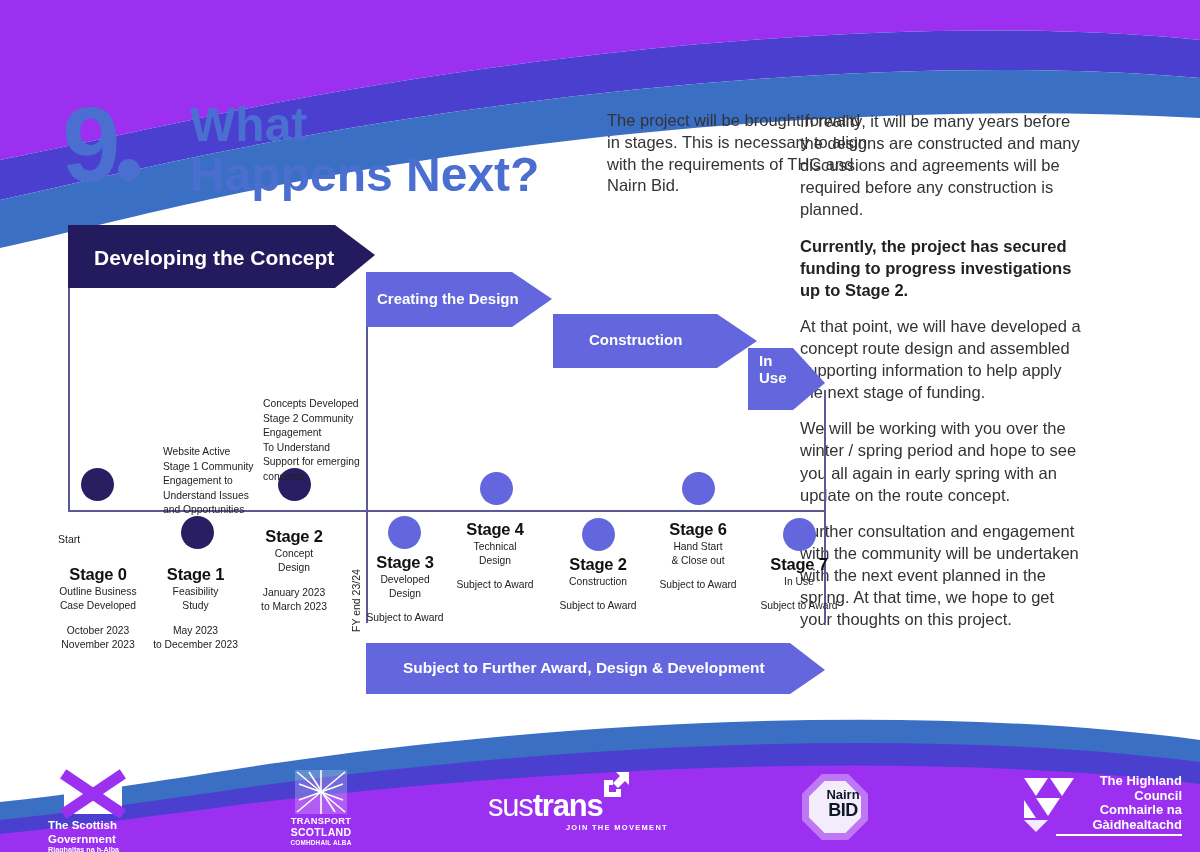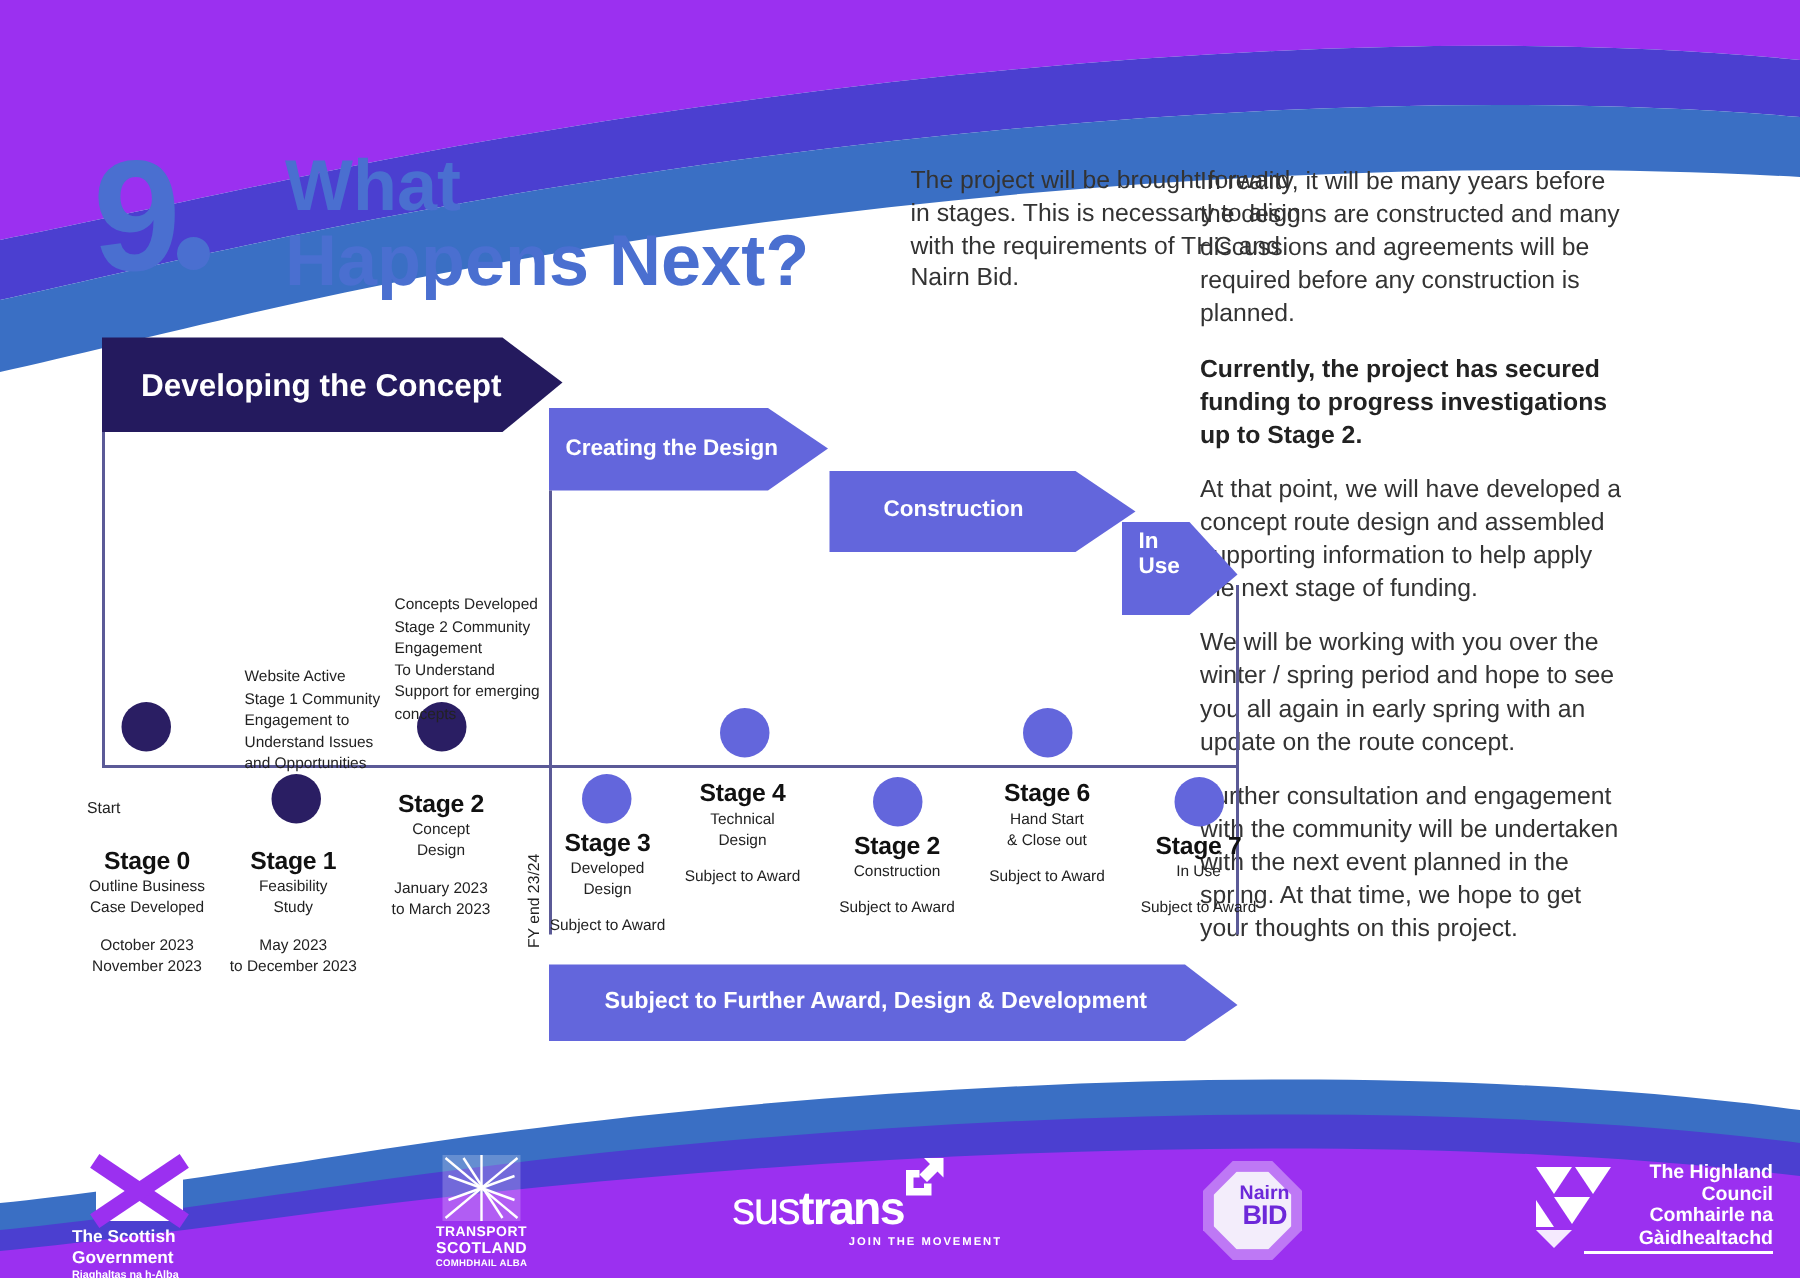--- a/index.html
+++ b/index.html
@@ -95,21 +95,21 @@
   .nairn-oct {
     position:absolute; left:6px; top:4px; width:66px; height:66px;
     background: rgba(255,255,255,0.35);
     clip-path: polygon(30% 0,70% 0,100% 30%,100% 70%,70% 100%,30% 100%,0 70%,0 30%);
   }
   .nairn-oct2 {
     position:absolute; left:13px; top:11px; width:52px; height:52px;
     background: #f3edfb;
     clip-path: polygon(30% 0,70% 0,100% 30%,100% 70%,70% 100%,30% 100%,0 70%,0 30%);
   }
-  .nairn-txt { position:absolute; left:13px; top:18px; width:68px; text-align:center; color:#6d28d9; }
+  .nairn-txt { position:absolute; left:13px; top:18px; width:68px; text-align:center; color:#0f172a; }
   .nairn-txt .n1 { font-size:13px; font-weight:bold; line-height:1; }
   .nairn-txt .n2 { font-size:18px; font-weight:bold; line-height:1; letter-spacing:-0.5px; }
 
   .thc-logo { left:1022px; top:8px; width:160px; }
   .thc-tri { position:absolute; left:0; top:6px; width:54px; height:56px; }
   .thc-text { position:absolute; left:58px; top:4px; font-size:13px; font-weight:bold; line-height:1.12; text-align:right; width:102px; }
   .thc-rule { position:absolute; left:34px; top:64px; width:126px; height:2px; background:#fff; }
 </style>
 </head>
 <body>

